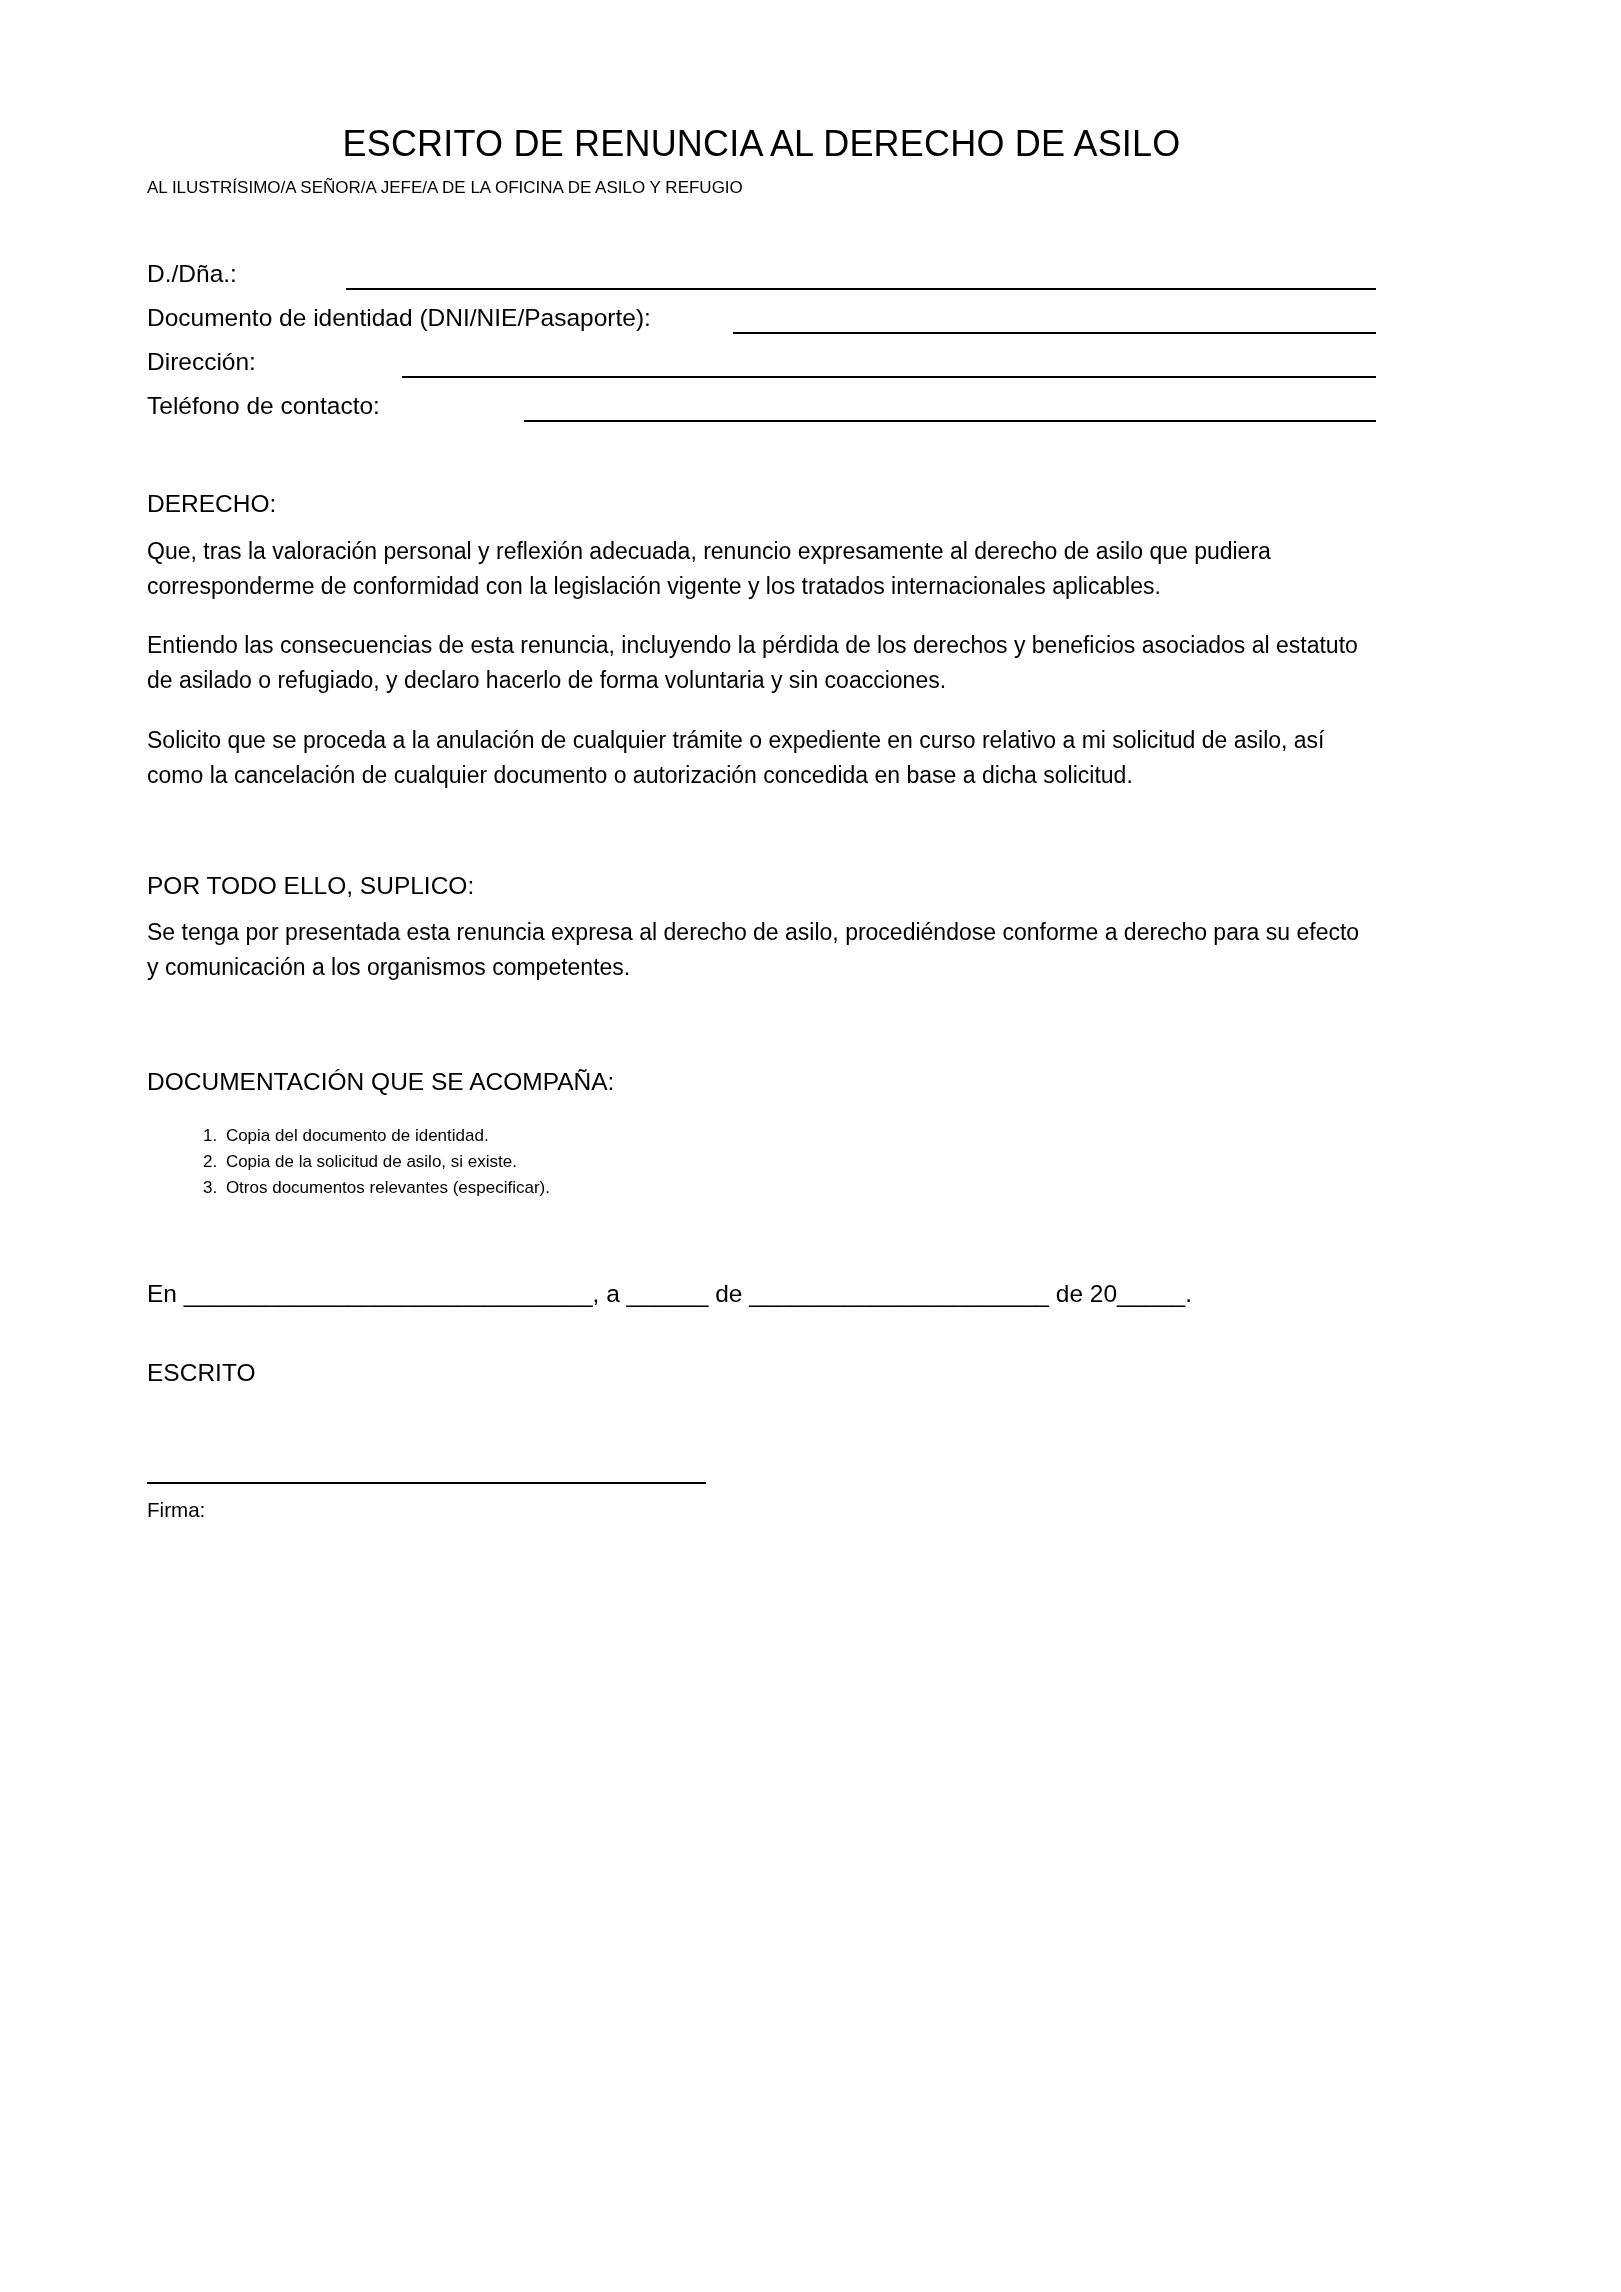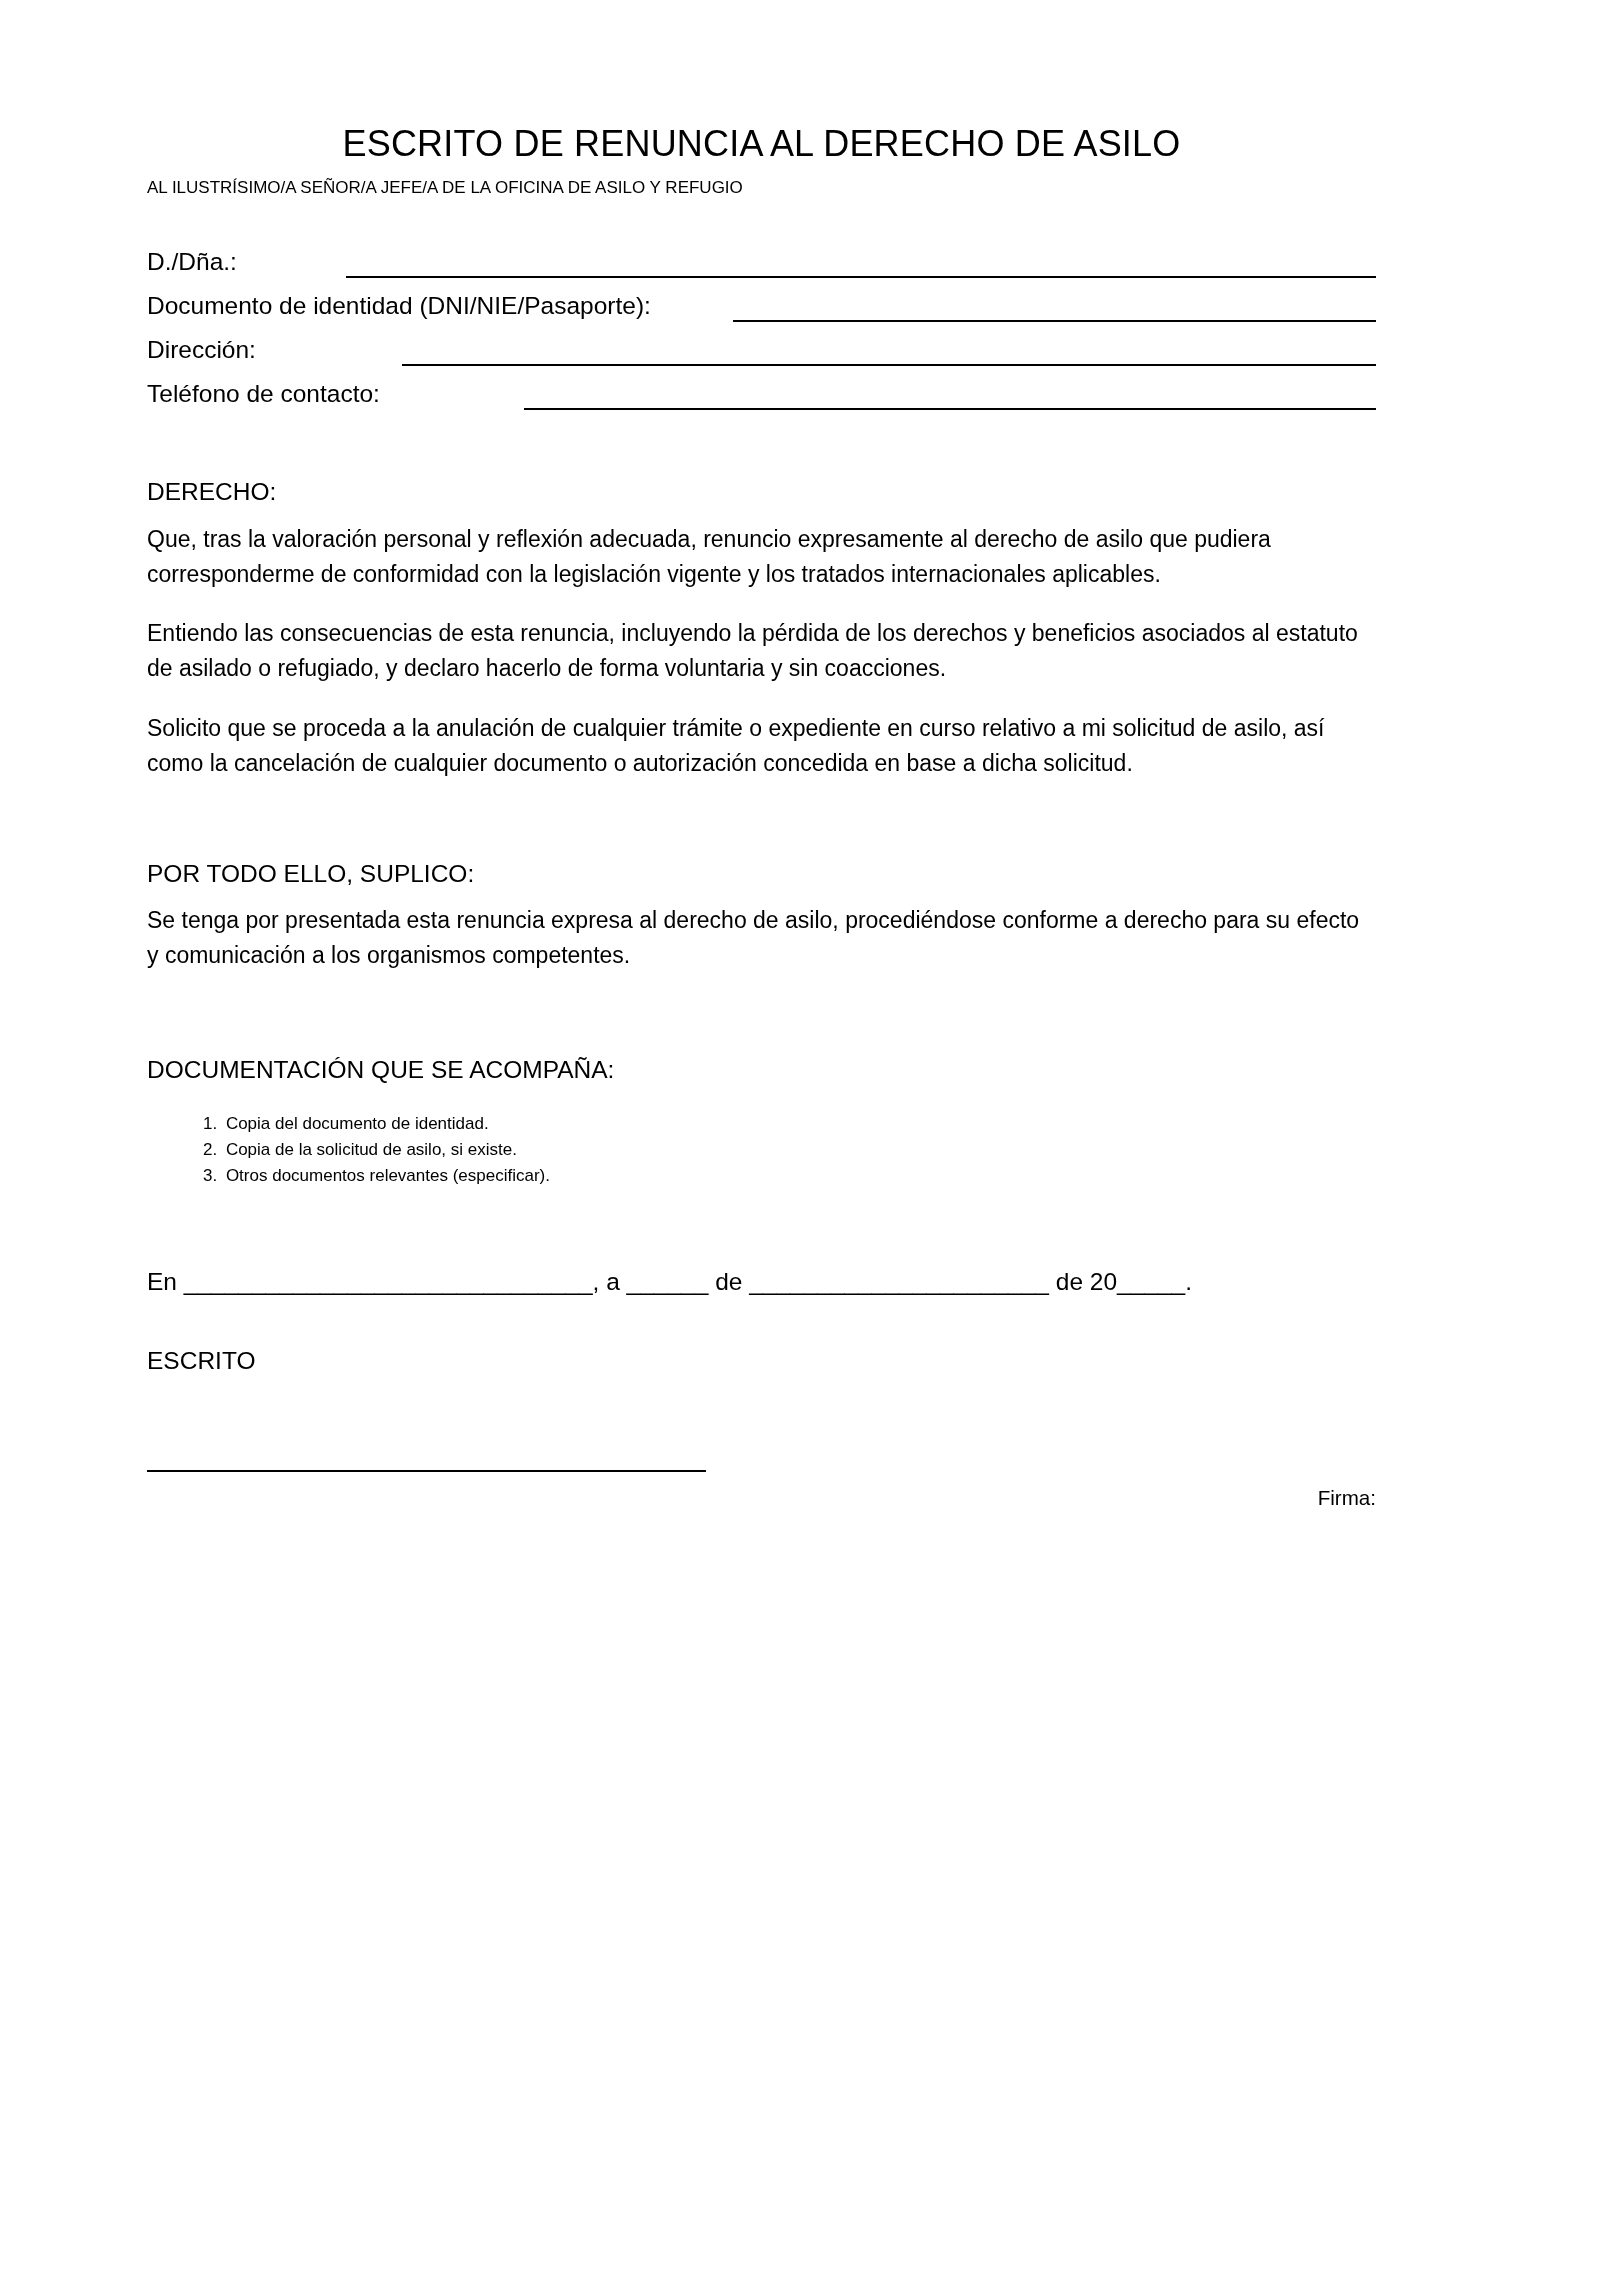--- a/index.html
+++ b/index.html
@@ -40,21 +40,21 @@
   }
 
   
   .addressee {
     font-size: 17px;
     line-height: 1.35;
   }
 
   
   .fields {
-    margin-top: 40px;
+    margin-top: 52px;
   }
 
   .field-row {
     position: relative;
     height: 44px;
     font-size: 24.5px;
     line-height: 44px;
     white-space: nowrap;
   }
 
@@ -126,21 +126,20 @@
     width: 559px;
     height: 0;
     border-bottom: 2px solid #000000;
     margin-top: 92px;
   }
 
   .firma-label {
     font-size: 20.6px;
     line-height: 1.4;
     margin-top: 11.8px;
-    text-align: right;
   }
 </style>
 </head>
 <body>
 
 <div class="page">
   <div class="content">
 
     <h1 class="doc-title">ESCRITO DE RENUNCIA AL DERECHO DE ASILO</h1>
 

